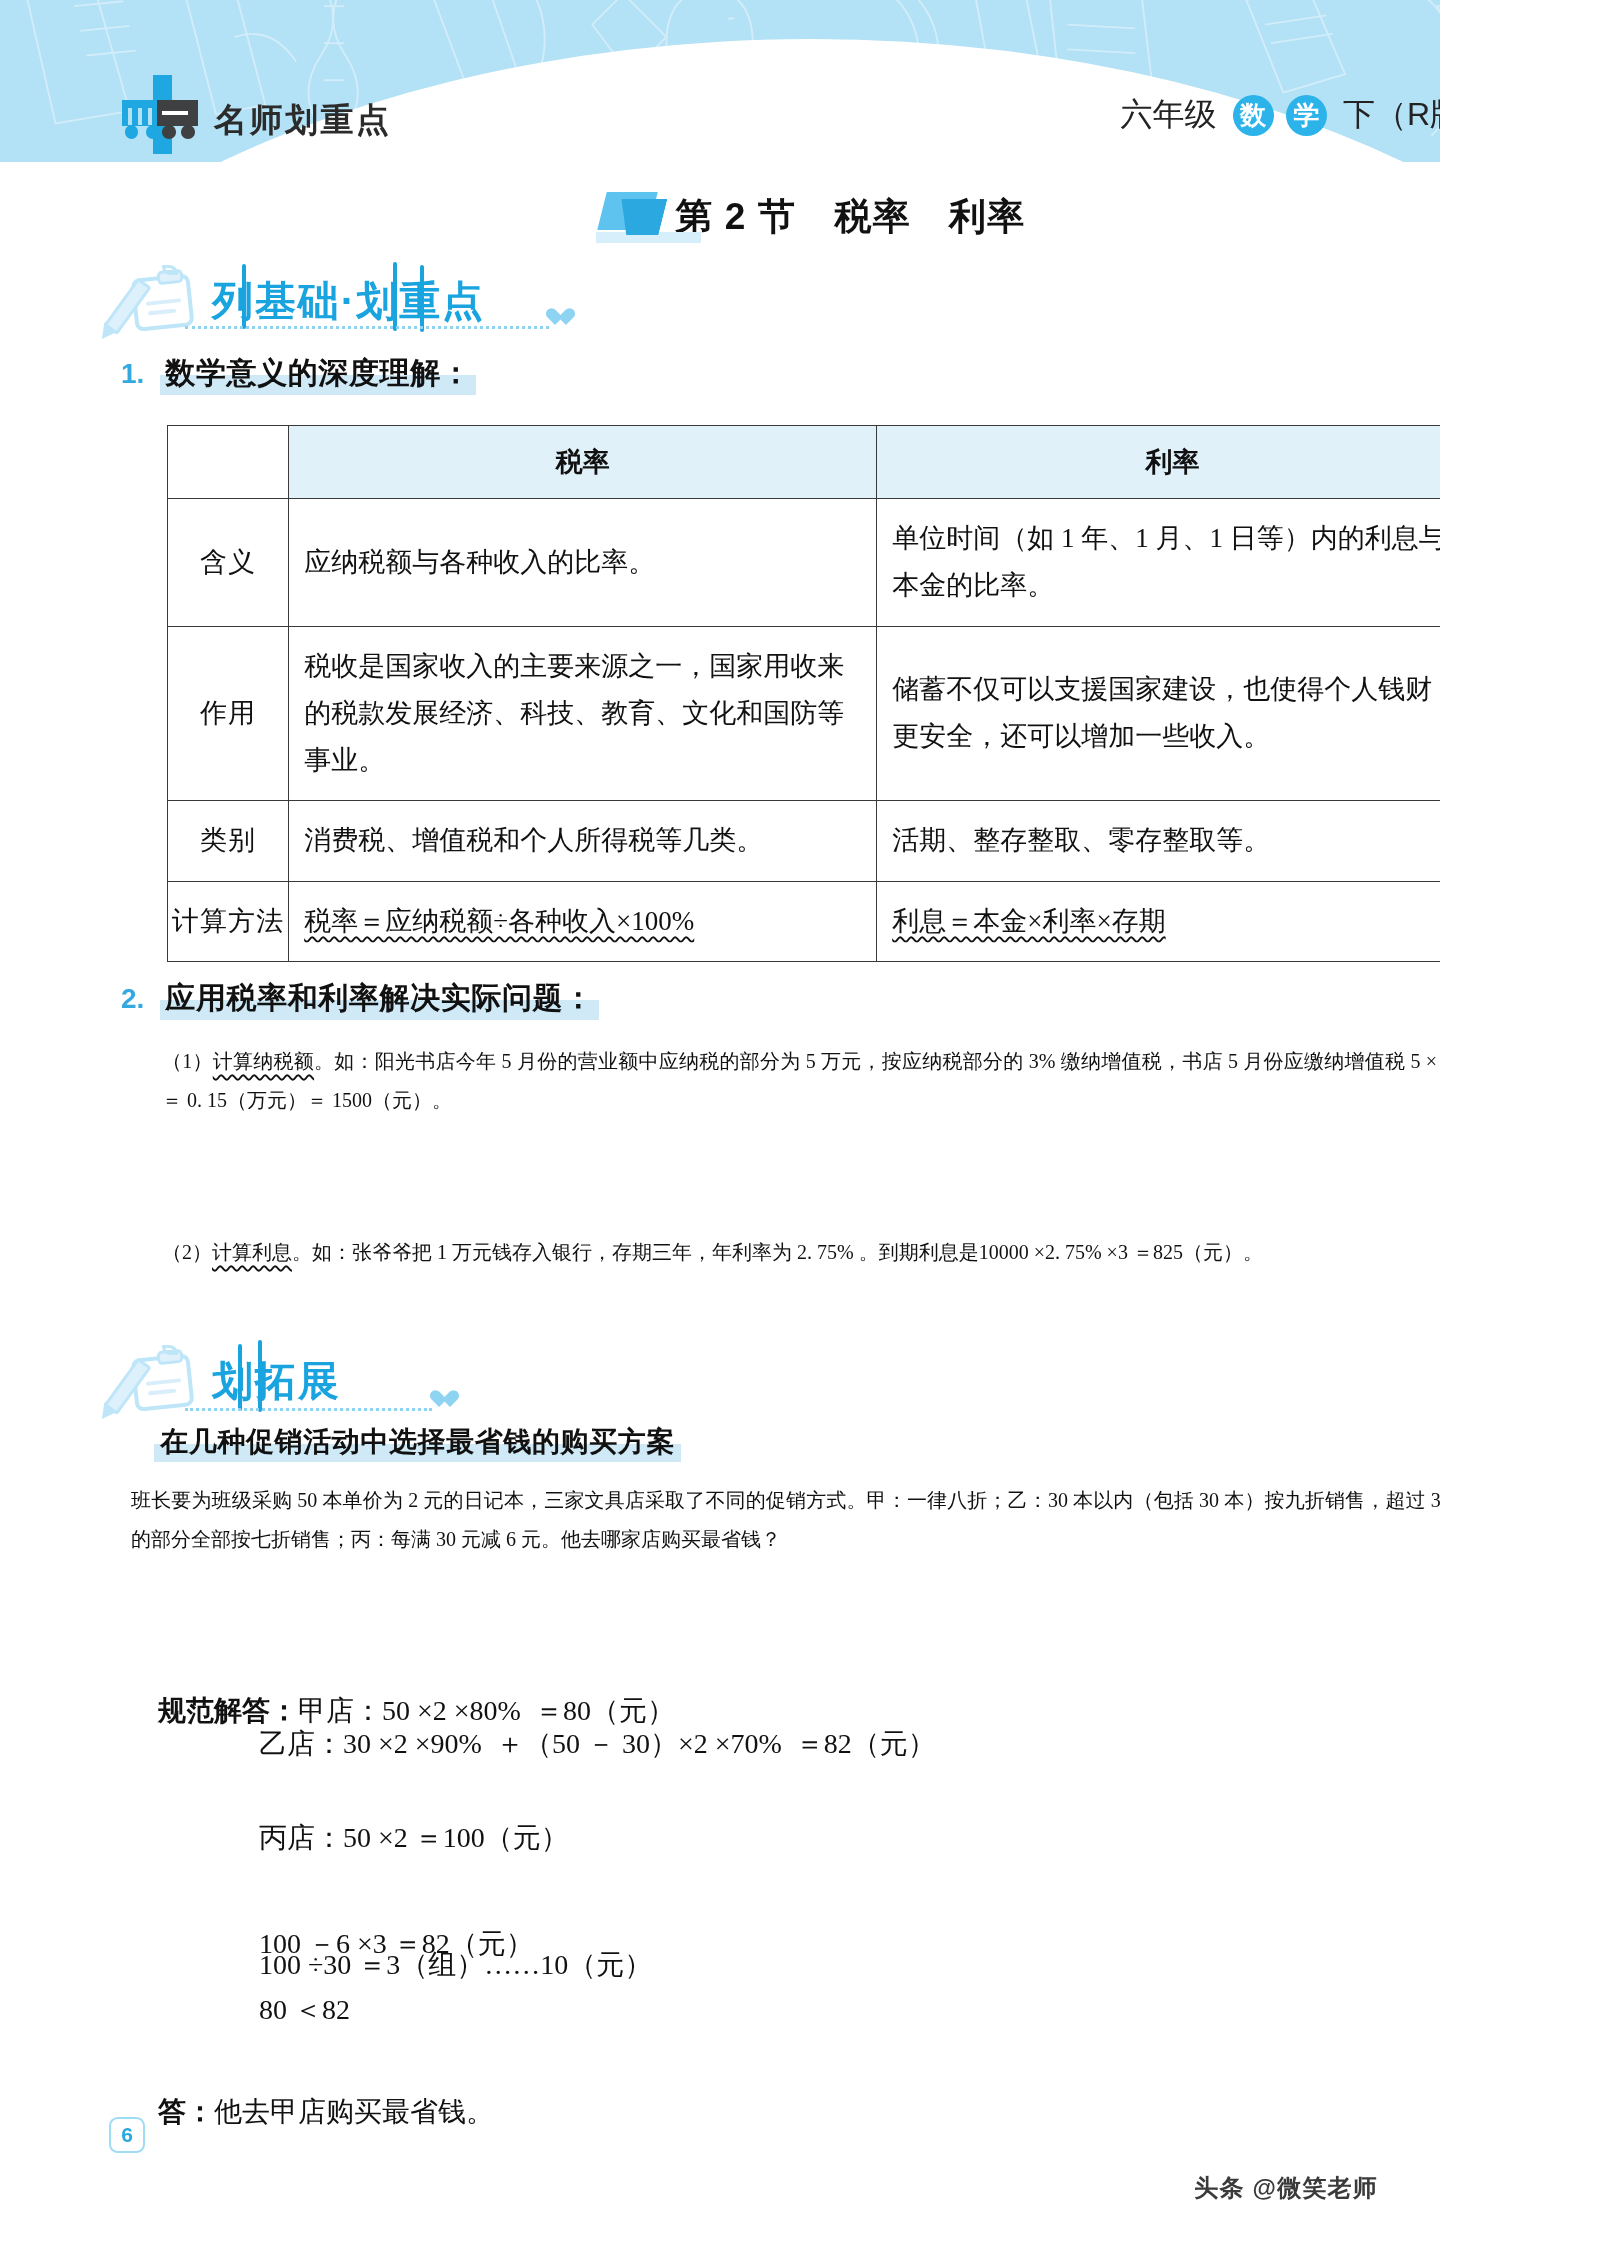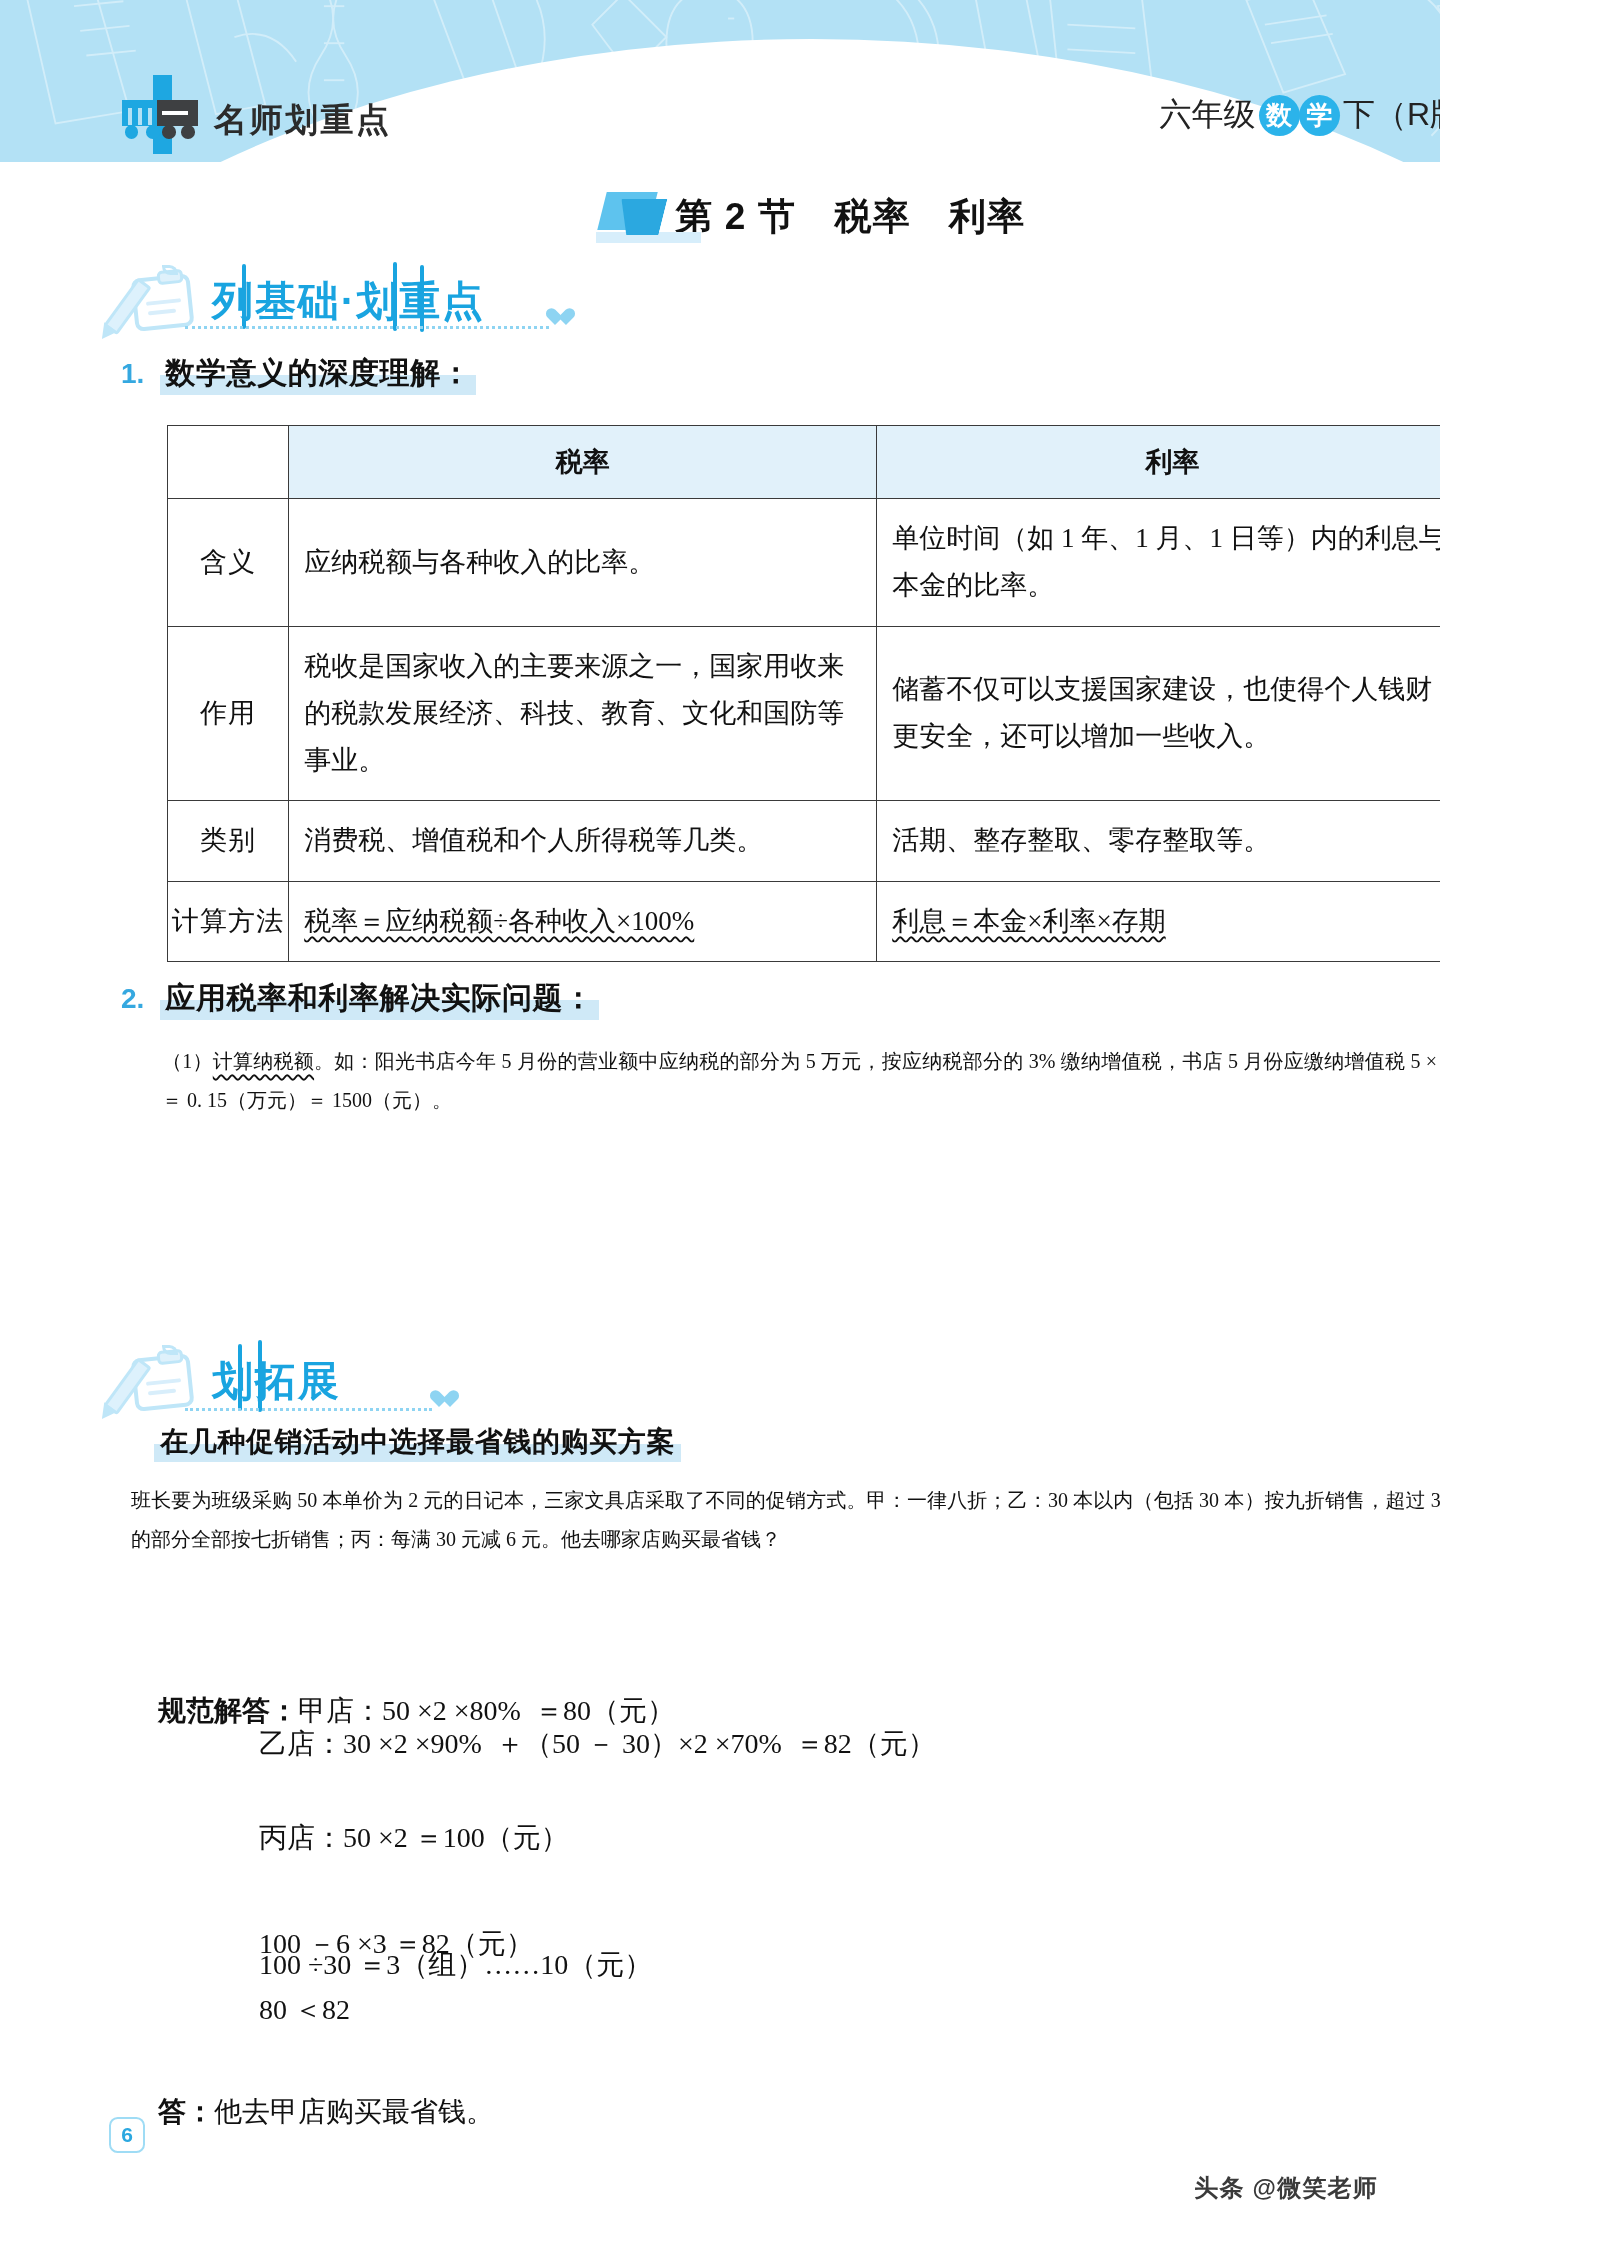--- a/index.html
+++ b/index.html
@@ -46,21 +46,21 @@
   }
   .brand-logo .wheel {
     position:absolute; top: 39px; width: 13.6px; height: 13.6px; border-radius: 50%;
   }
   .brand-text {
     font-family: "Liberation Sans", sans-serif; font-weight: bold;
     font-size: 33px; color: #2b2b2b; letter-spacing: 2.5px;
   }
   .grade-line {
     position: absolute; right: 130px; top: 93px;
-    display: flex; align-items: center; gap: 3px;
+    display: flex; align-items: center; gap: 16px;
     font-family: "Liberation Sans", sans-serif; font-size: 32px; color: #232323;
   }
   .grade-line .circ {
     width: 41px; height: 41px; border-radius: 50%; background: #2bb3ea; color: #fff;
     display: flex; align-items: center; justify-content: center; font-size: 26px; font-weight: bold;
   }
   .grade-line .circ + .circ { margin-left: -3.7px; }
 
   
   .section-title-row {
@@ -338,20 +338,23 @@
 
   <div class="num-item" style="left:121px; top:978px;">
     <span class="num-idx">2.</span>
     <span class="num-label">应用税率和利率解决实际问题：</span>
   </div>
 
   <div class="para" style="left:162px; top:1042px; width:1307px;">
     <span>（1）</span><span class="wavy">计算纳税额</span><span>。如：阳光书店今年 5 月份的营业额中应纳税的部分为 5 万元，按应纳税部分的 3% 缴纳增值税，书店 5 月份应缴纳增值税 5 × 3%  ＝ 0. 15（万元）＝ 1500（元）。</span>
   </div>
 
+  <div class="para" style="left:162px; top:1233px; width:1307px;">
+    <span>（2）</span><span class="wavy">计算利息</span><span>。如：张爷爷把 1 万元钱存入银行，存期三年，年利率为 2. 75% 。到期利息是10000 ×2. 75%  ×3 ＝825（元）。</span>
+  </div>
 
   <div class="banner" style="left:121px; top:1347px;">
     <div class="banner-icon">
       <div class="pad"></div>
       <div class="clip"></div>
       <div class="leaf"></div>
       <div class="line" style="left:25px; top:33px; width:35px;"></div>
       <div class="line" style="left:27px; top:43px; width:28px;"></div>
       <div class="pencil"></div>
     </div>

